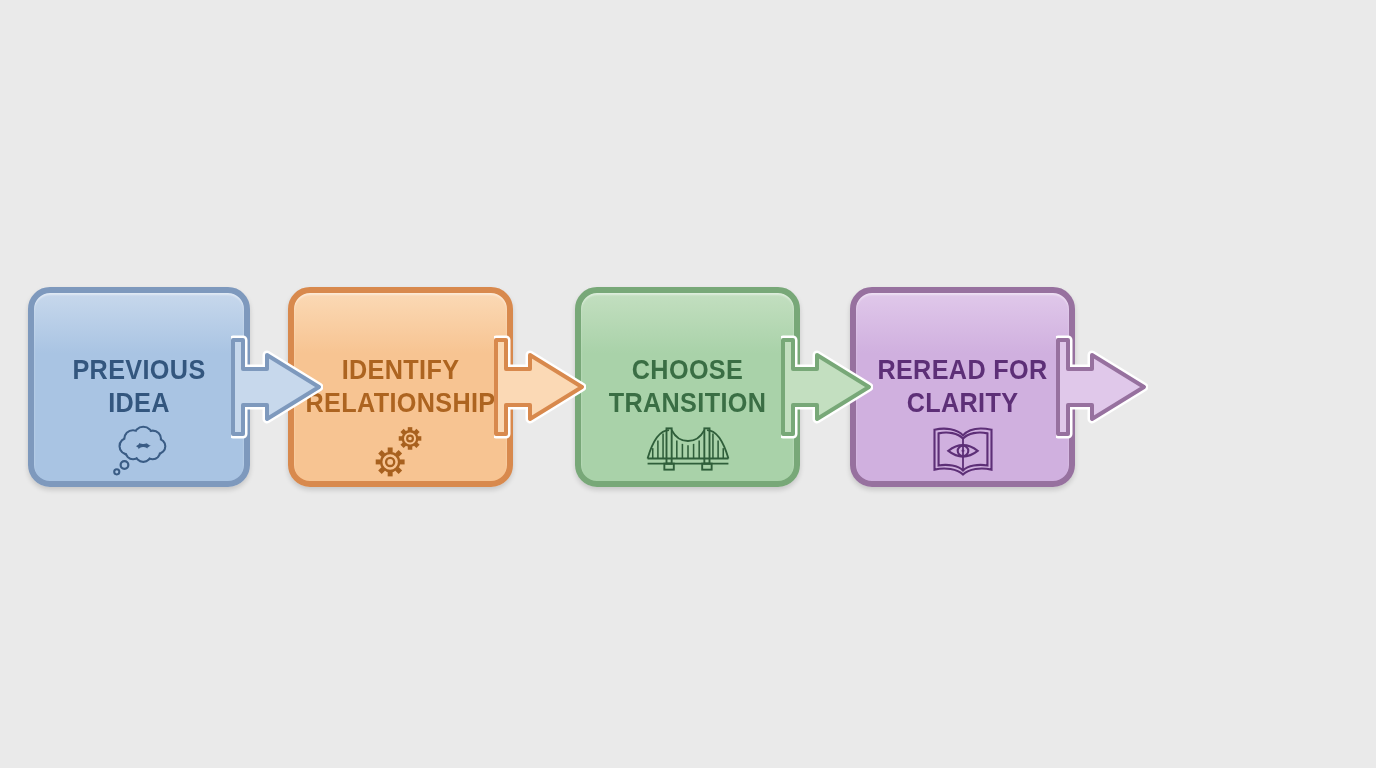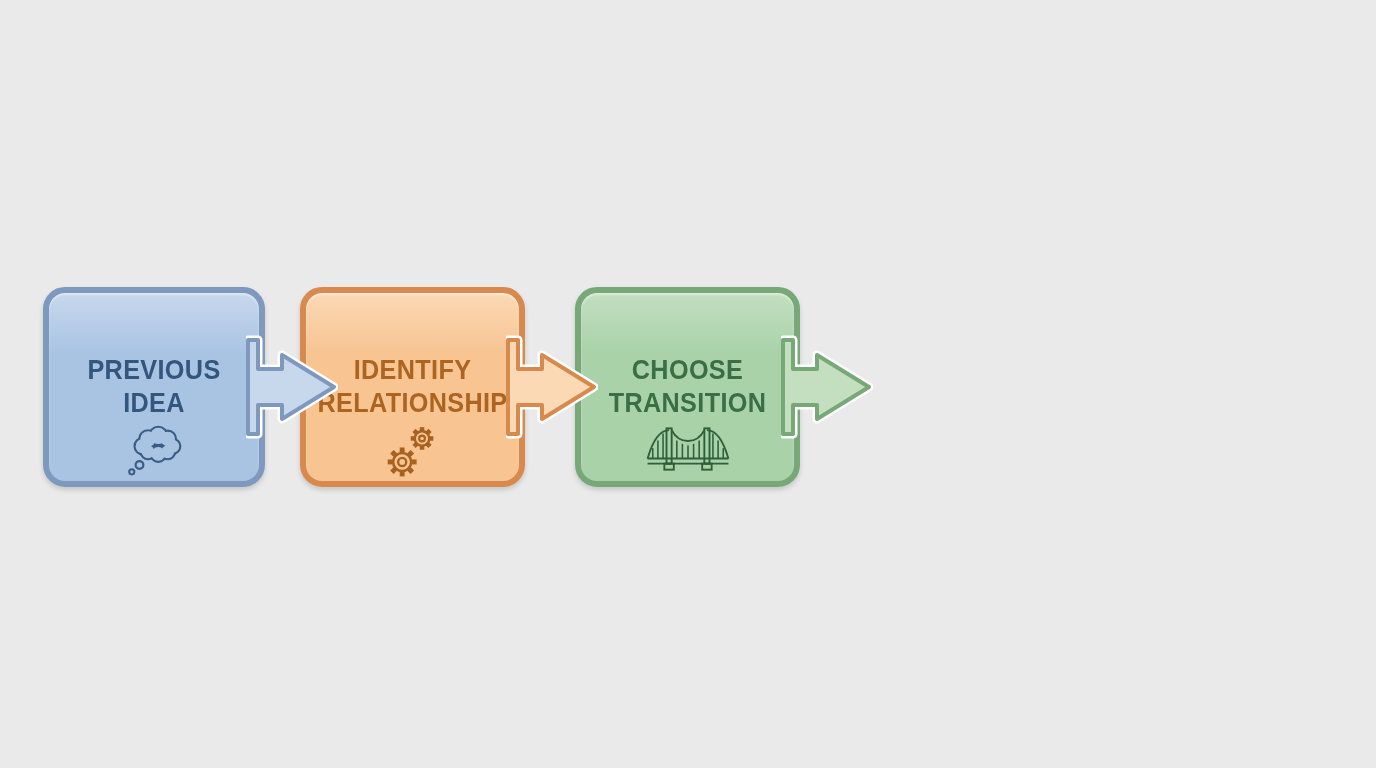--- a/index.html
+++ b/index.html
@@ -9,22 +9,22 @@
     font-family:"Liberation Sans",sans-serif;
     position:relative;
   }
   .diagram{position:absolute;left:0;top:287px;width:1376px;height:200px;}
   .step{
     position:absolute;top:0;height:200px;box-sizing:border-box;
     border:6px solid var(--border);border-radius:22px;
     background:linear-gradient(180deg,var(--fill-light) 0%,var(--fill) 32%,var(--fill) 100%);
     box-shadow:0 3px 5px rgba(0,0,0,.15), inset 0 2px 2px rgba(255,255,255,.45);
   }
-  .step:nth-child(1){left:43px;width:222px;}
-  .step:nth-child(2){left:300px;width:225px;}
+  .step:nth-child(1){left:28px;width:222px;}
+  .step:nth-child(2){left:288px;width:225px;}
   .step:nth-child(3){left:575px;width:225px;text-decoration:underline;}
   .step:nth-child(4){left:850px;width:225px;}
   .step:nth-child(5){left:1125px;width:225px;}
   .label{
     position:absolute;left:0;right:0;top:50%;
     transform:translateY(-52%) scaleX(.9);
     text-align:center;white-space:pre-line;
     font-weight:700;font-size:28px;line-height:1.18;letter-spacing:.4px;
     color:var(--text);
   }
@@ -143,15 +143,33 @@
             <line x1="91" y1="40" x2="91" y2="28"></line>
         </g>
       </svg>
     </div>
     <svg class="flow-arrow" viewBox="0 0 92 104">
       <path d="M2 5 H12 V34 H36 V20 L88 52 L36 84 V70 H12 V99 H2 Z" fill="#ffffff" stroke="#ffffff" stroke-width="9" stroke-linejoin="round"></path>
       <path d="M2 5 H12 V34 H36 V20 L88 52 L36 84 V70 H12 V99 H2 Z" fill="var(--fill-light)" stroke="var(--border)" stroke-width="4" stroke-linejoin="round"></path>
     </svg>
   </div>
 
+  <div class="step lines-2" style="--fill: #d0b0df; --fill-light: #e0c8ea; --border: #97719f; --text: #5d2f77; --icon: #5d2f77;">
+    <div class="label">REREAD FOR
+CLARITY</div>
+    <div class="icon">
+      <svg width="72" height="57" viewBox="0 0 88 70" fill="none" stroke="currentColor" stroke-width="2.6">
+        <path d="M44 14 C37 6 22 4 9 7 L9 56 C22 53 37 55 44 62 C51 55 66 53 79 56 L79 7 C64 4 51 6 44 14 Z"></path>
+        <path d="M44 18 C38 11 25 9 14 11.5 L14 51 C25 49 38 51 44 57 C50 51 63 49 74 51 L74 11.5 C63 9 50 11 44 18 Z"></path>
+        <line x1="44" y1="18" x2="44" y2="57" stroke-width="2.2"></line>
+        <path d="M26 33 Q44 19 62 33 Q44 47 26 33 Z" stroke-width="2.6"></path>
+        <circle cx="44" cy="33" r="6.5" stroke-width="2.6"></circle>
+        <circle cx="44" cy="33" r="1.8" fill="currentColor" stroke="none"></circle>
+      </svg>
+    </div>
+    <svg class="flow-arrow" viewBox="0 0 92 104">
+      <path d="M2 5 H12 V34 H36 V20 L88 52 L36 84 V70 H12 V99 H2 Z" fill="#ffffff" stroke="#ffffff" stroke-width="9" stroke-linejoin="round"></path>
+      <path d="M2 5 H12 V34 H36 V20 L88 52 L36 84 V70 H12 V99 H2 Z" fill="var(--fill-light)" stroke="var(--border)" stroke-width="4" stroke-linejoin="round"></path>
+    </svg>
+  </div>
 
 
 </div>
 
 </body></html>

